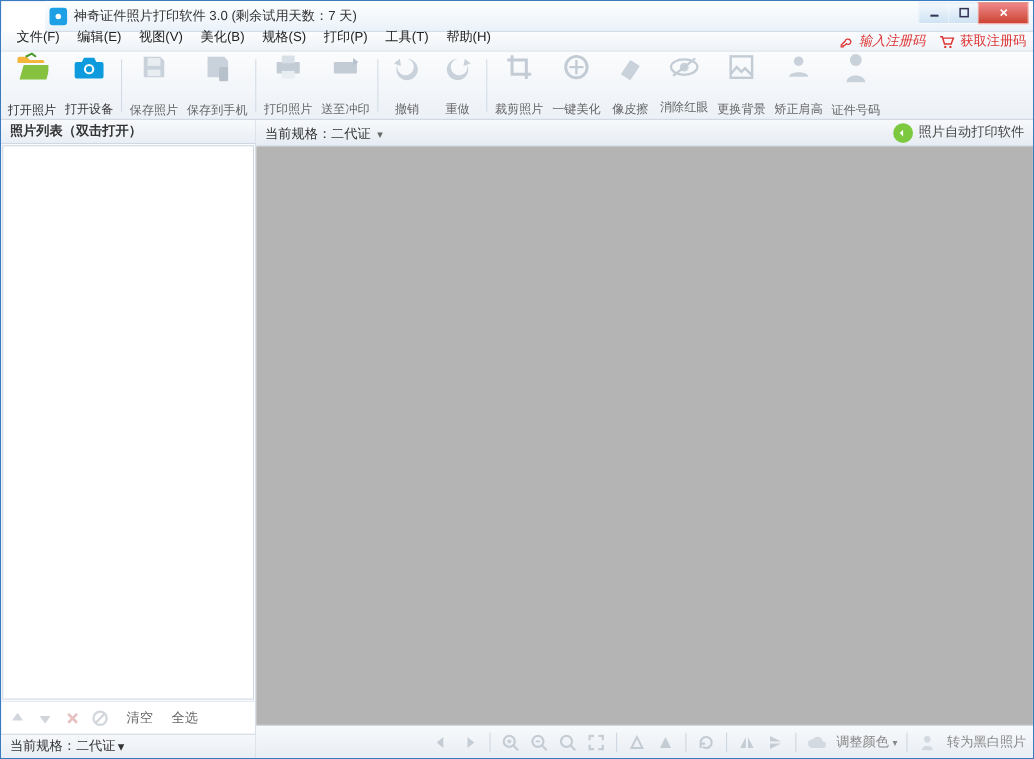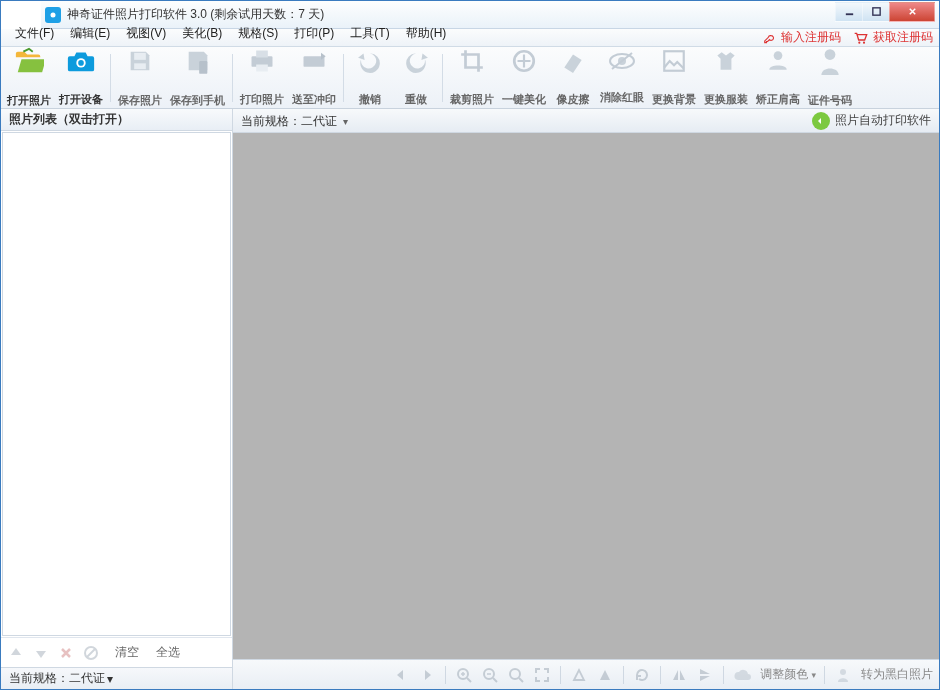--- a/index.html
+++ b/index.html
@@ -13,31 +13,31 @@
 .winbtns { display: flex; height: 20px; margin-top: -6px; }
 .winbtn { width: 28px; height: 20px; display: flex; align-items: center; justify-content: center; border: 1px solid rgba(255,255,255,0.4); margin-left: -1px; }
 .winbtn.min, .winbtn.max { background: linear-gradient(#f3f8fc,#cfe3f3); }
 .winbtn.close { width: 46px; background: linear-gradient(#e88,#c43); }
 .winbtn svg { width: 11px; height: 11px; }
 
 
 .menubar { height: 18px; background: linear-gradient(#fbfcfd,#eef3f8); display: flex; align-items: flex-end; padding: 0 6px; border-bottom: 1px solid #d0dbe6; }
 .menubar .mi { padding: 4px 8px; color: #222; cursor: default; }
 .menubar .spacer { flex: 1; }
-.menubar .reg { display: flex; align-items: center; color: #d33; margin-right: 10px; }
+.menubar .reg { display: flex; align-items: center; color: #d33; margin-right: 10px; font-style: italic; }
 .menubar .reg svg { width: 14px; height: 14px; margin-right: 4px; }
 .menubar .cart { display: flex; align-items: center; color: #d33; }
 .menubar .cart svg { width: 18px; height: 16px; margin-right: 4px; fill: #d33; }
 
 
 .toolbar { height: 62px; background: linear-gradient(#fbfcfd,#ecf1f7); display: flex; align-items: center; border-bottom: 1px solid #c8d2dd; padding: 0 2px; }
 .tbtn { display: flex; flex-direction: column; align-items: center; justify-content: center; height: 58px; padding: 2px 4px; min-width: 46px; color: #666; }
 .tbtn.colored .lbl { color: #333; }
 .tbtn .ico { width: 30px; height: 30px; display: flex; align-items: center; justify-content: center; }
-.tbtn .lbl { font-size: 11px; margin-top: 18px; white-space: nowrap; font-weight: bold; }
+.tbtn .lbl { font-size: 11px; margin-top: 18px; white-space: nowrap; }
 .tsep { width: 1px; height: 48px; background: #d3dce6; margin: 0 3px; }
 
 
 .mainsplit { flex: 1; display: flex; min-height: 0; }
 .leftpanel { width: 232px; display: flex; flex-direction: column; border-right: 1px solid #cfd8e2; }
 .lp-head { height: 22px; background: linear-gradient(#f8fafc,#e8eef5); border-bottom: 1px solid #cfd8e2; display: flex; align-items: center; padding: 0 8px; font-weight: bold; color: #333; font-family: Liberation Serif, serif; }
 .lp-list { flex: 1; background: #fff; border: 1px solid #cfd8e2; margin: 1px; }
 .lp-tools { height: 30px; border-top: 1px solid #e0e6ee; display: flex; align-items: center; padding: 0 4px; gap: 3px; }
 .lp-tools .ib { width: 22px; height: 22px; display: flex; align-items: center; justify-content: center; opacity: .45; }
 .lp-tools .txt { margin-left: 6px; color: #666; padding: 0 4px; }
@@ -232,28 +232,20 @@
         <svg width="26" height="26" viewBox="0 0 24 24">
           <rect x="3" y="3" width="18" height="18" fill="none" stroke="#c3ccd5" stroke-width="2"></rect>
           <path d="M3 18l5-6 4 4 3-3 6 6" fill="none" stroke="#c3ccd5" stroke-width="2"></path>
         </svg>
       </div>
     <div class="lbl">更换背景</div>
   </div>
   <div class="tbtn">
     <div class="ico">
         <svg width="26" height="26" viewBox="0 0 24 24">
-          <path d="M8 4l4 3 4-3 4 3-3 3v10H7V10L4 7l4-3z" fill="#c9d2da"></path>
-        </svg>
-      </div>
-    <div class="lbl">更换服装</div>
-  </div>
-  <div class="tbtn">
-    <div class="ico">
-        <svg width="26" height="26" viewBox="0 0 24 24">
           <circle cx="12" cy="7" r="4" fill="#c9d2da"></circle>
           <path d="M4 20c0-5 16-5 16 0" fill="#c9d2da"></path>
         </svg>
       </div>
     <div class="lbl">矫正肩高</div>
   </div>
   <div class="tbtn">
     <div class="ico">
         <svg width="22" height="28" viewBox="0 0 20 26">
           <circle cx="10" cy="7" r="5" fill="#c9d2da"></circle>

